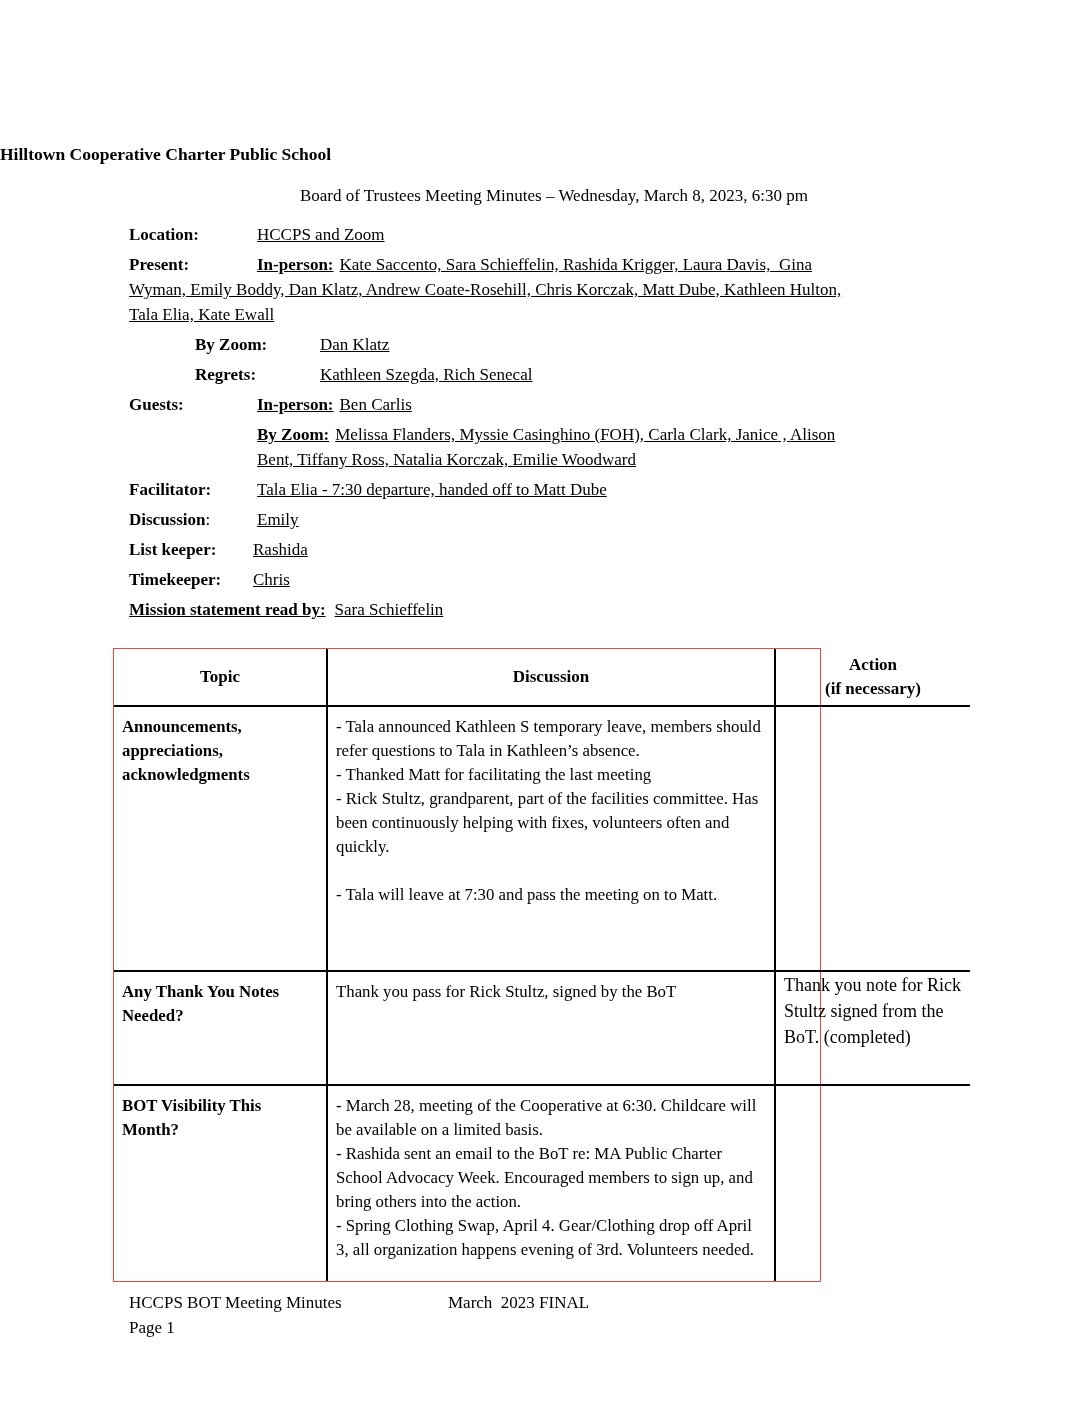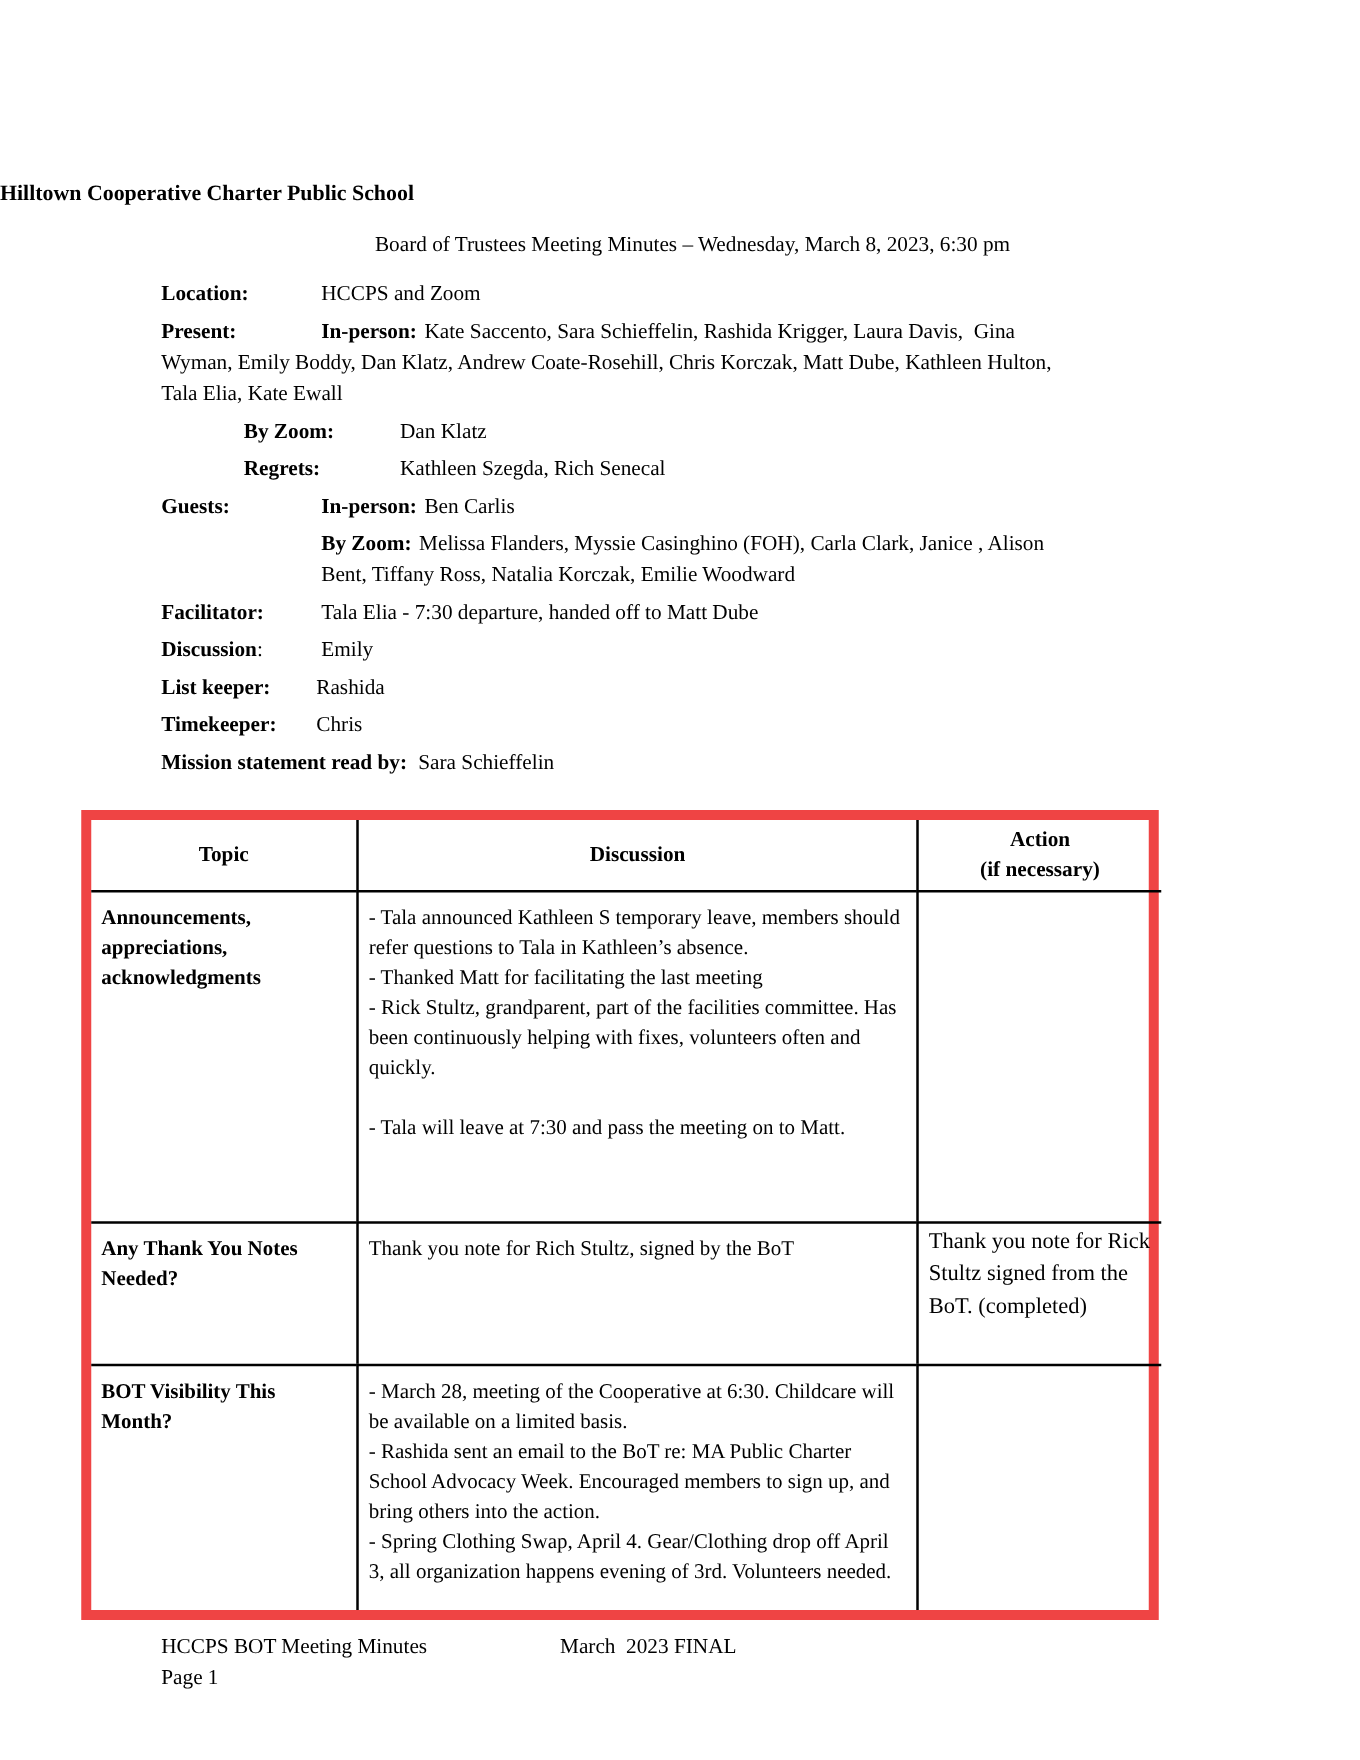--- a/index.html
+++ b/index.html
@@ -4,35 +4,35 @@
 <style>
   html,body{margin:0;padding:0;}
   body{
     width:1088px;height:1408px;background:#ffffff;color:#000;
     font-family:"Liberation Serif","DejaVu Serif",serif;
     font-size:17px;line-height:25px;overflow:hidden;
   }
   .doc{padding-top:142px;}
   .title{font-weight:bold;text-align:left;margin:0 0 16px 0;font-size:17.5px;}
   .subtitle{text-align:center;margin:0 0 14px 0;padding-left:20px;}
-  .meta{padding-left:129px;padding-right:60px;}
+  .meta{padding-left:129px;padding-right:60px;text-decoration:underline;}
   .meta p{margin:0 0 5px 0;}
   .lbl{font-weight:bold;}
   .w128{display:inline-block;width:128px;font-weight:bold;}
   .w125{display:inline-block;width:125px;font-weight:bold;}
   .w124{display:inline-block;width:124px;font-weight:bold;}
   .indent66{padding-left:66px;}
   .indent128{padding-left:128px;}
   .inline-lbl{font-weight:bold;margin-right:6px;}
   .pre{white-space:pre-wrap;}
   .mission-lbl{font-weight:bold;margin-right:9px;}
   
   .mtable{
-    margin:26px 0 0 65px;width:862px;box-sizing:border-box;
-    border:8px solid #ef4444;
+    margin:26px 0 0 113px;width:708px;box-sizing:border-box;
+    border:1px solid #ef4444;
     display:grid;
     grid-template-columns:212px 448px 196px;
     grid-template-rows:56px 265px 114px minmax(197px,auto);
     font-size:16.8px;line-height:24px;
   }
   .mtable > div{border-left:2px solid #000;border-top:2px solid #000;box-sizing:border-box;}
   .mtable > div:nth-child(3n+1){border-left:none;}
   .mtable > div:nth-child(-n+3){border-top:none;}
   .th{display:flex;flex-direction:column;justify-content:center;align-items:center;
       text-align:center;font-weight:bold;font-size:17px;}
@@ -114,21 +114,21 @@
         <div>- Tala announced Kathleen S temporary leave, members should refer questions to Tala in Kathleen’s absence.</div>
         <div>- Thanked Matt for facilitating the last meeting</div>
         <div>- Rick Stultz, grandparent, part of the facilities committee. Has been continuously helping with fixes, volunteers often and quickly.</div>
         <div>&nbsp;</div>
         <div>- Tala will leave at 7:30 and pass the meeting on to Matt.</div>
       </div>
     <div class="td"></div>
 
     <div class="td topic">Any Thank You Notes Needed?</div>
     <div class="td">
-        <div>Thank you note for Rich Stultz, signed by the BoT</div>
+        <div>Thank you pass for Rick Stultz, signed by the BoT</div>
       </div>
     <div class="td big">
         <div>Thank you note for Rick Stultz signed from the BoT. (completed)</div>
       </div>
 
     <div class="td topic">BOT Visibility This Month?</div>
     <div class="td">
         <div>- March 28, meeting of the Cooperative at 6:30. Childcare will be available on a limited basis.</div>
         <div>- Rashida sent an email to the BoT re: MA Public Charter School Advocacy Week. Encouraged members to sign up, and bring others into the action.</div>
         <div>- Spring Clothing Swap, April 4. Gear/Clothing drop off April 3, all organization happens evening of 3rd. Volunteers needed.</div>

